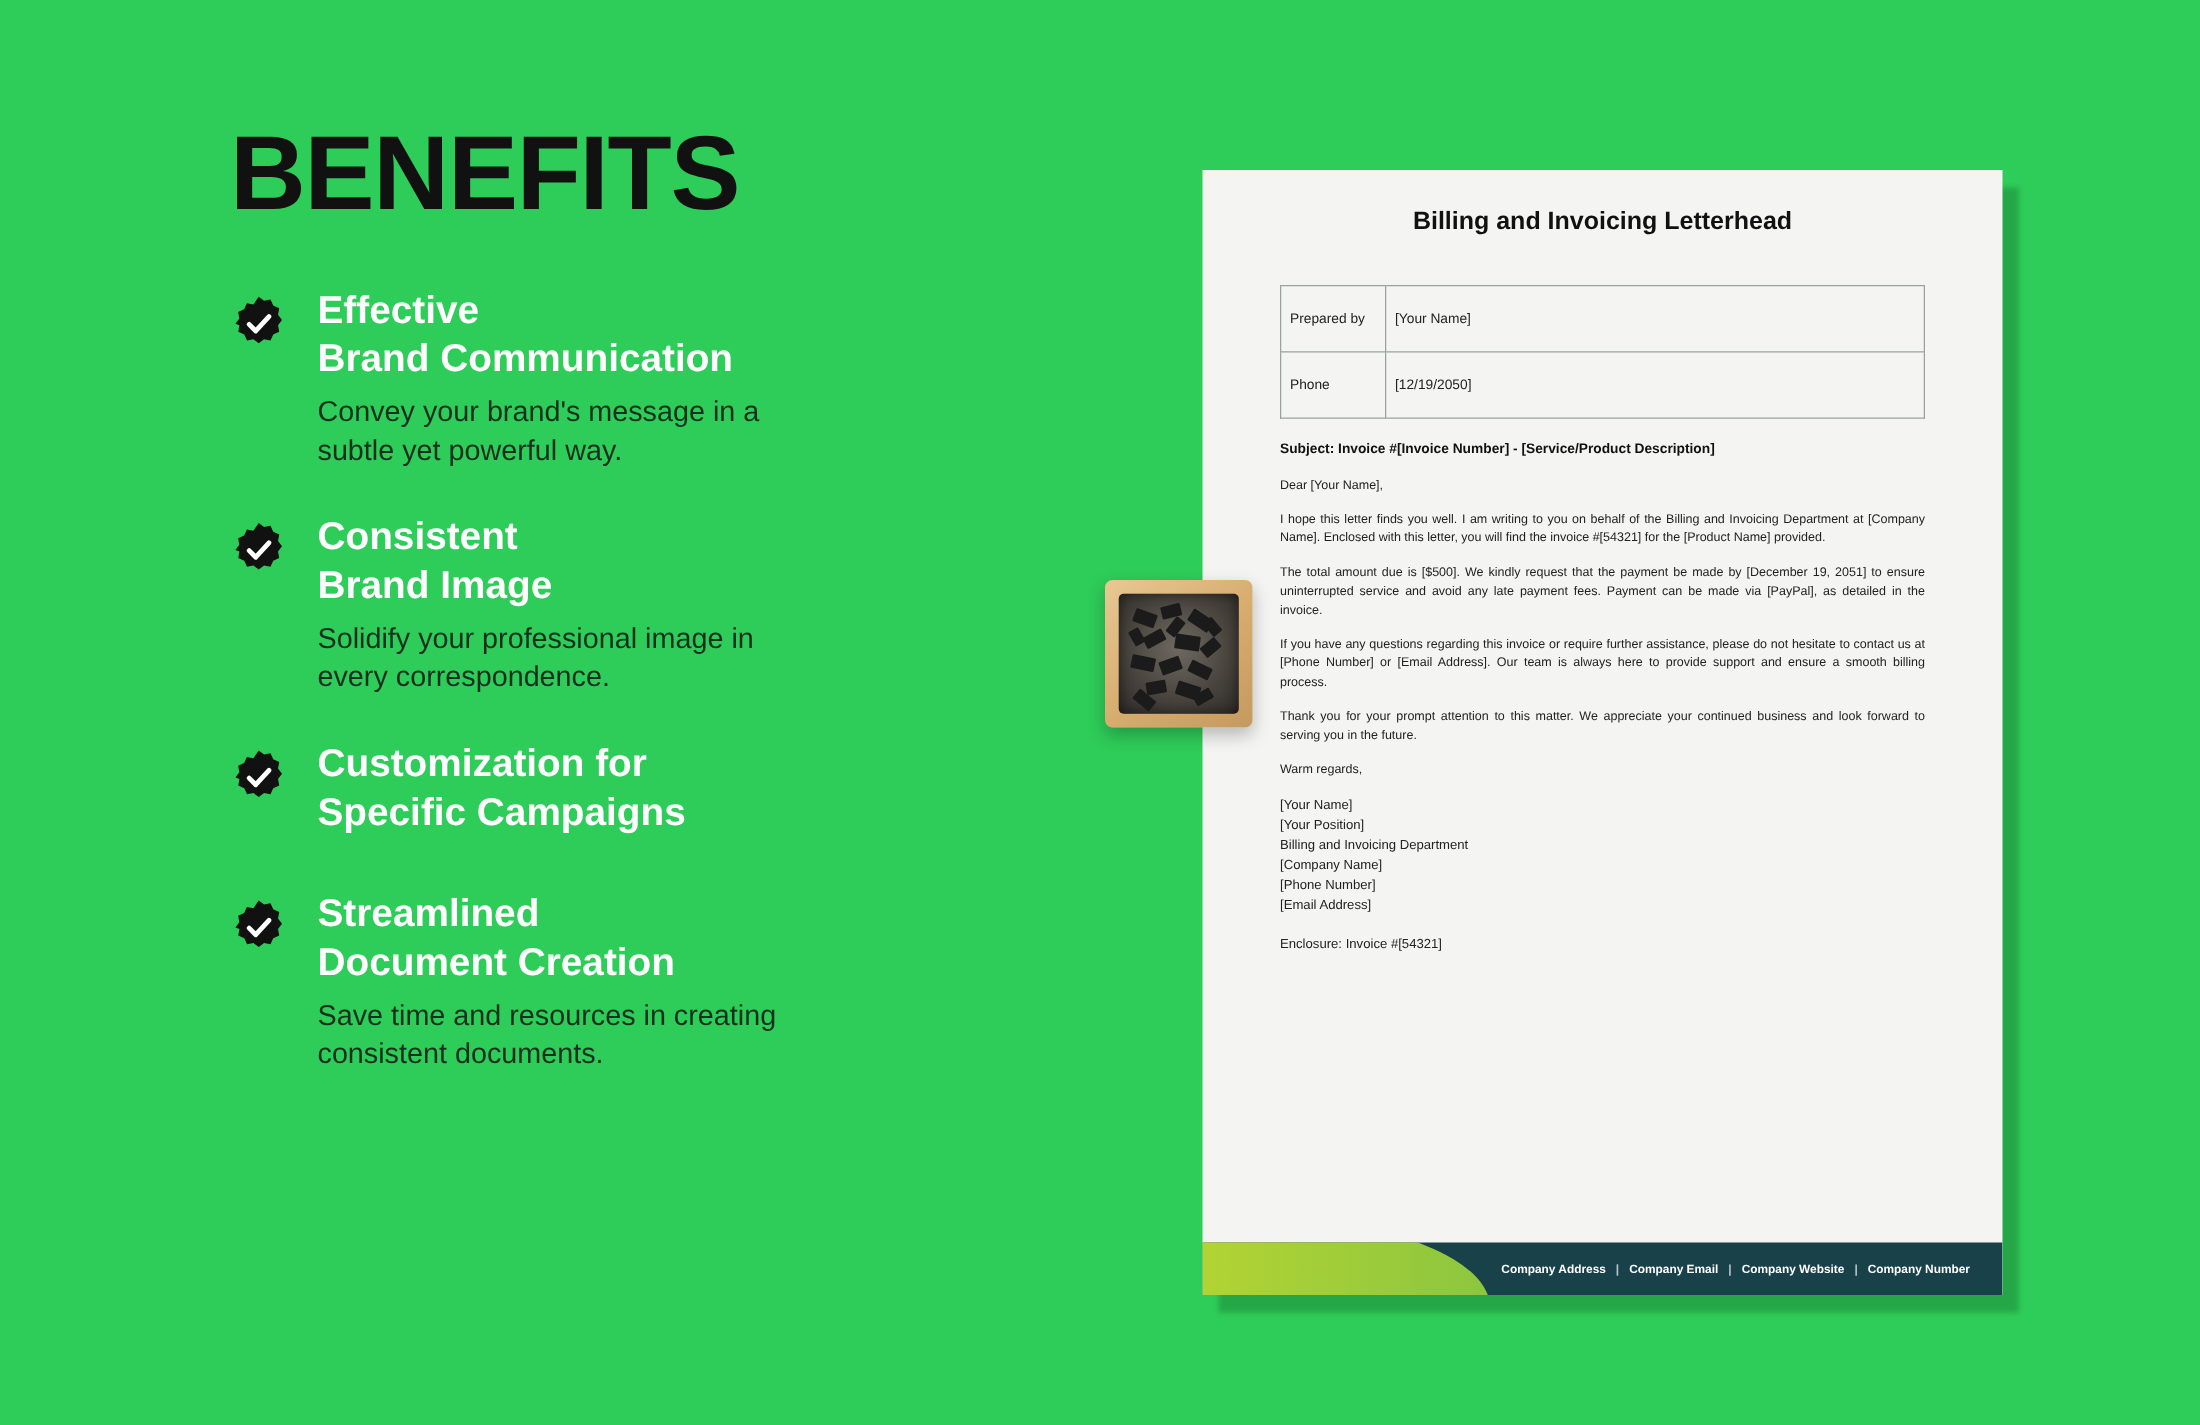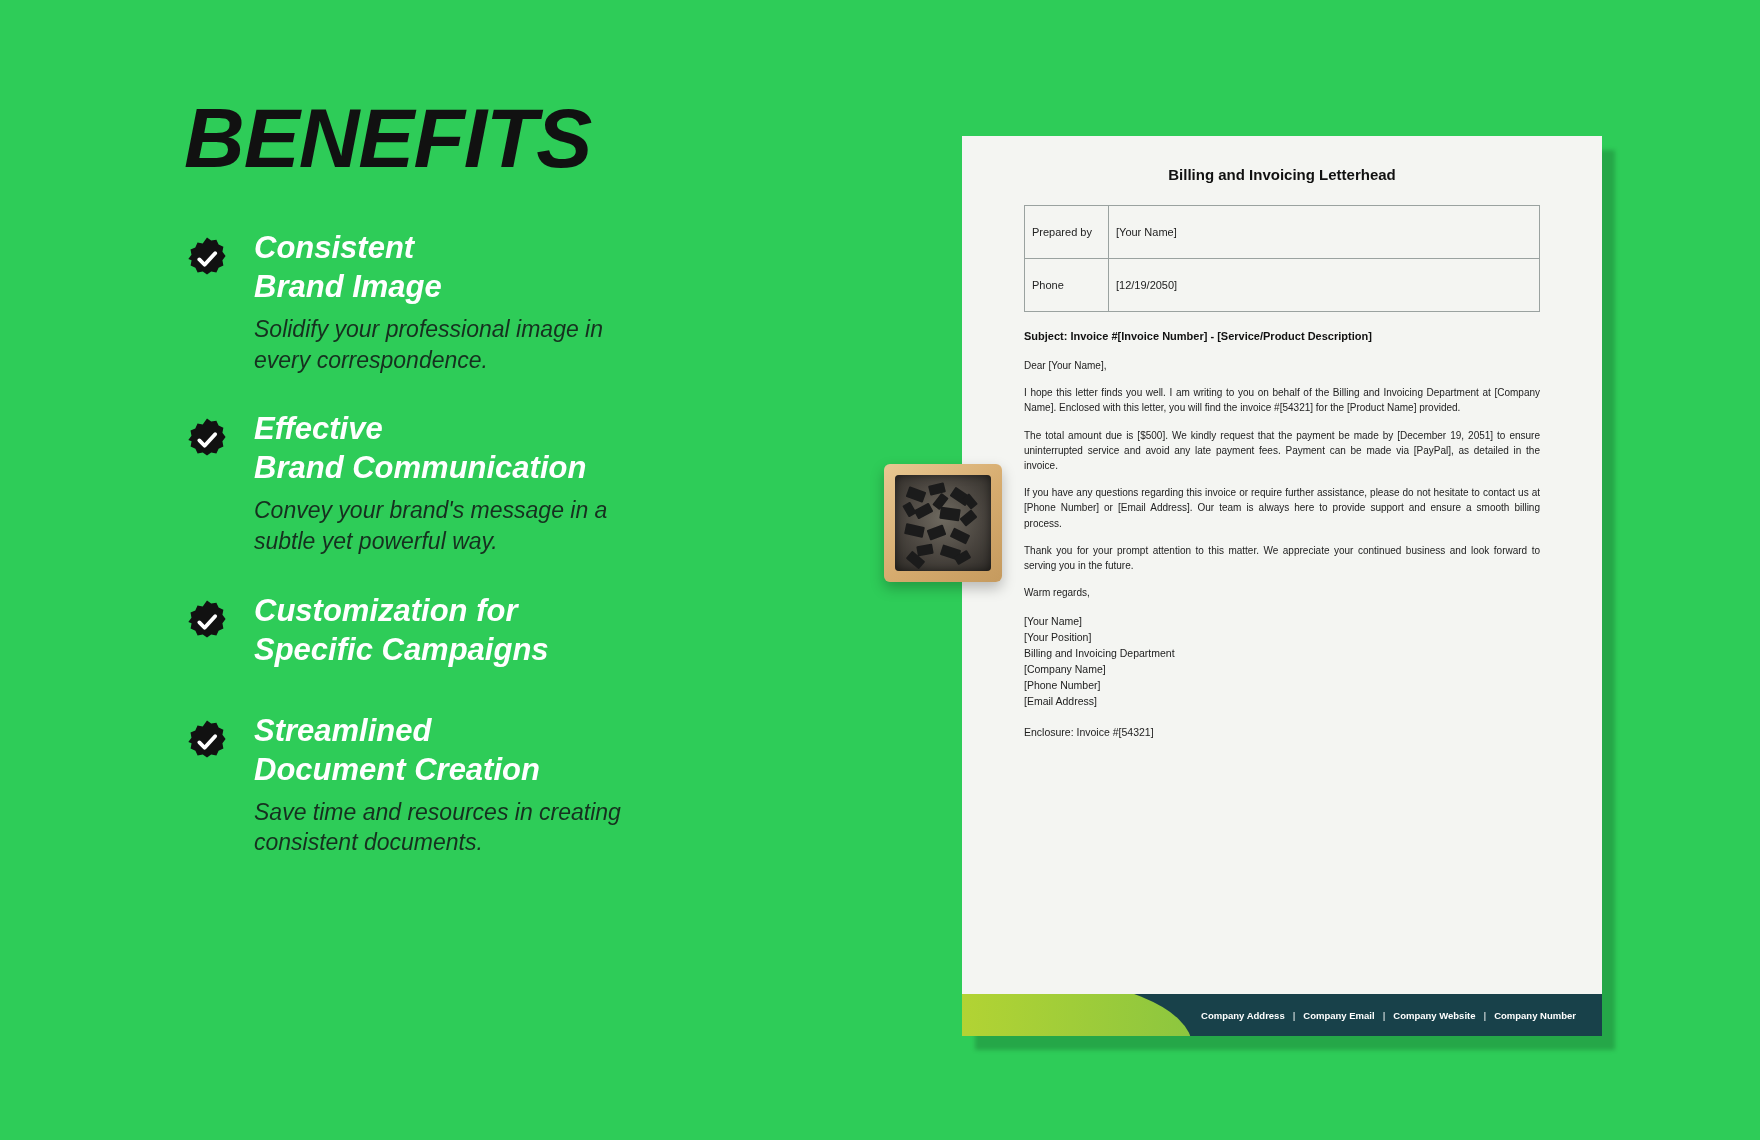--- a/index.html
+++ b/index.html
@@ -9,21 +9,20 @@
     font-family:"Liberation Sans", sans-serif;
     overflow:hidden;
   }
   .stage { position:relative; width:1760px; height:1140px; }
 
   
   .left {
     position:absolute;
     left:184px; top:96px;
     width:720px;
-    font-style:italic;
   }
   .benefits-title {
     font-size:84px;
     font-weight:bold;
     letter-spacing:-1px;
     color:#111111;
     line-height:1;
     margin-bottom:48px;
     font-family:"Liberation Sans", sans-serif;
   }
@@ -103,24 +102,24 @@
     font-size:9px;
     color:#ffffff;
     letter-spacing:0.2px;
   }
 
   .doc-body {
     padding:30px 62px 0 62px;
   }
   .doc-title {
     text-align:center;
-    font-size:15px;
+    font-size:20px;
     font-weight:bold;
     color:#111;
-    margin-bottom:22px;
+    margin-bottom:39px;
   }
   table.meta {
     width:100%;
     border-collapse:collapse;
     margin-bottom:18px;
   }
   table.meta td {
     border:1px solid #9aa2a0;
     font-size:11px;
     color:#222;
@@ -209,39 +208,39 @@
     <div class="benefits-title">BENEFITS</div>
 
     <div class="benefit">
       <div class="badge">
         <svg viewBox="0 0 48 48">
           <path d="M24 1.5l4.4 3.3 5.4-1 2.3 5 5 2.3-1 5.4 3.3 4.4-3.3 4.4 1 5.4-5 2.3-2.3 5-5.4-1-4.4 3.3-4.4-3.3-5.4 1-2.3-5-5-2.3 1-5.4L4.5 24l3.3-4.4-1-5.4 5-2.3 2.3-5 5.4 1z" fill="#111111"></path>
           <path d="M16 24.5l5.5 5.5L32.5 18" stroke="#ffffff" stroke-width="4" fill="none" stroke-linecap="round" stroke-linejoin="round"></path>
         </svg>
       </div>
       <div class="benefit-body">
-        <div class="benefit-heading">Consistent
-Brand Image</div>
-        <div class="benefit-desc">Solidify your professional image in
-every correspondence.</div>
+        <div class="benefit-heading">Effective
+Brand Communication</div>
+        <div class="benefit-desc">Convey your brand's message in a
+subtle yet powerful way.</div>
       </div>
     </div>
 
     <div class="benefit">
       <div class="badge">
         <svg viewBox="0 0 48 48">
           <path d="M24 1.5l4.4 3.3 5.4-1 2.3 5 5 2.3-1 5.4 3.3 4.4-3.3 4.4 1 5.4-5 2.3-2.3 5-5.4-1-4.4 3.3-4.4-3.3-5.4 1-2.3-5-5-2.3 1-5.4L4.5 24l3.3-4.4-1-5.4 5-2.3 2.3-5 5.4 1z" fill="#111111"></path>
           <path d="M16 24.5l5.5 5.5L32.5 18" stroke="#ffffff" stroke-width="4" fill="none" stroke-linecap="round" stroke-linejoin="round"></path>
         </svg>
       </div>
       <div class="benefit-body">
-        <div class="benefit-heading">Effective
-Brand Communication</div>
-        <div class="benefit-desc">Convey your brand's message in a
-subtle yet powerful way.</div>
+        <div class="benefit-heading">Consistent
+Brand Image</div>
+        <div class="benefit-desc">Solidify your professional image in
+every correspondence.</div>
       </div>
     </div>
 
     <div class="benefit">
       <div class="badge">
         <svg viewBox="0 0 48 48">
           <path d="M24 1.5l4.4 3.3 5.4-1 2.3 5 5 2.3-1 5.4 3.3 4.4-3.3 4.4 1 5.4-5 2.3-2.3 5-5.4-1-4.4 3.3-4.4-3.3-5.4 1-2.3-5-5-2.3 1-5.4L4.5 24l3.3-4.4-1-5.4 5-2.3 2.3-5 5.4 1z" fill="#111111"></path>
           <path d="M16 24.5l5.5 5.5L32.5 18" stroke="#ffffff" stroke-width="4" fill="none" stroke-linecap="round" stroke-linejoin="round"></path>
         </svg>
       </div>

